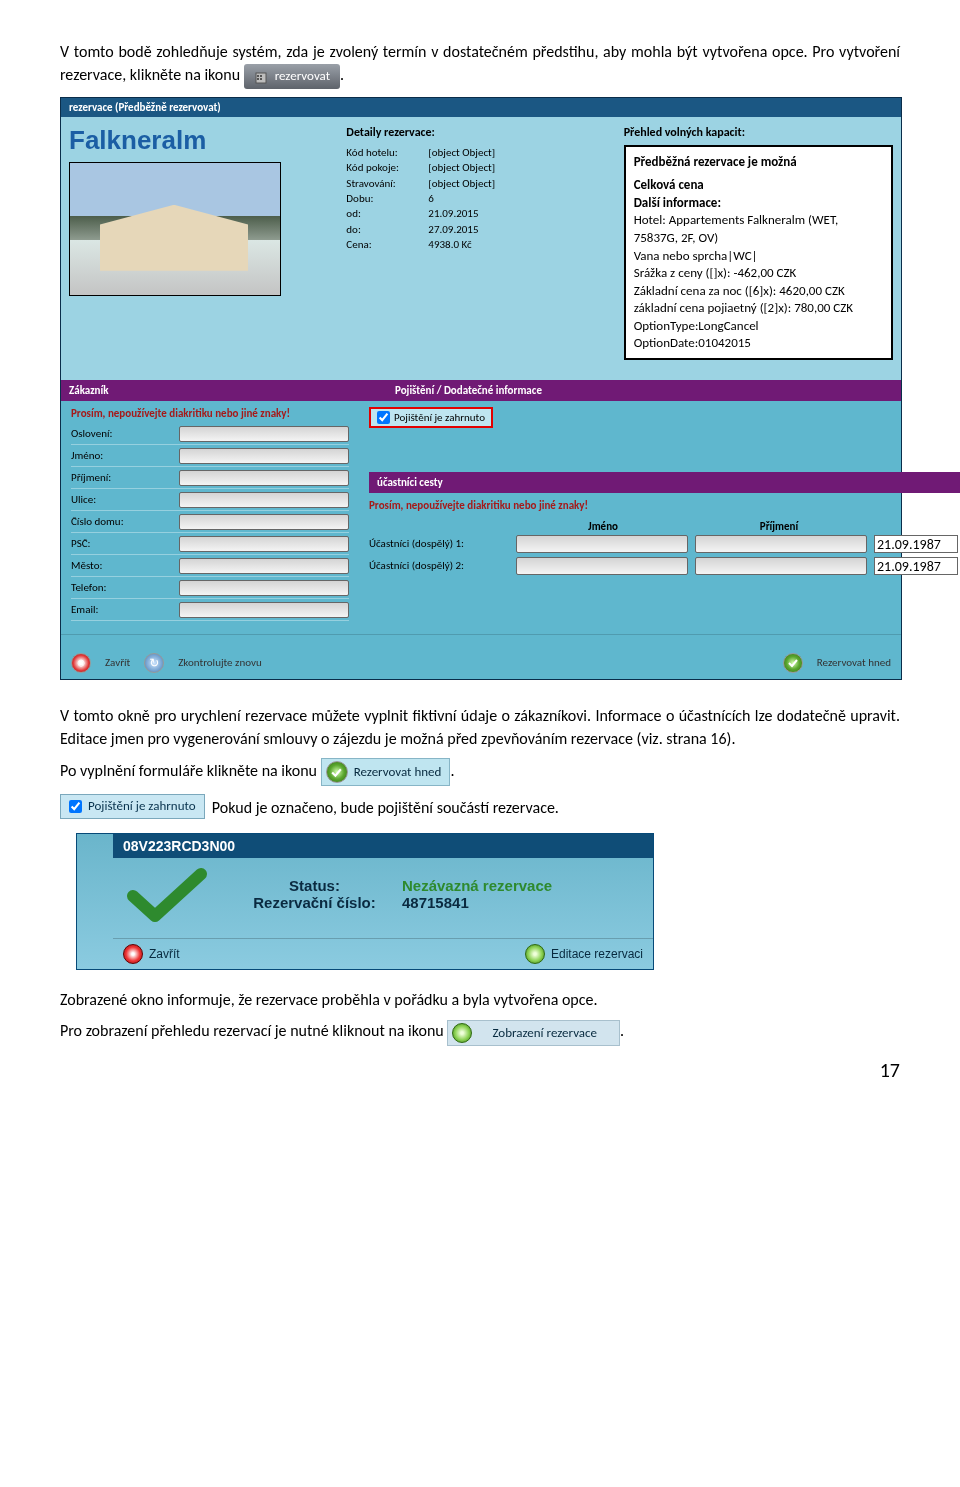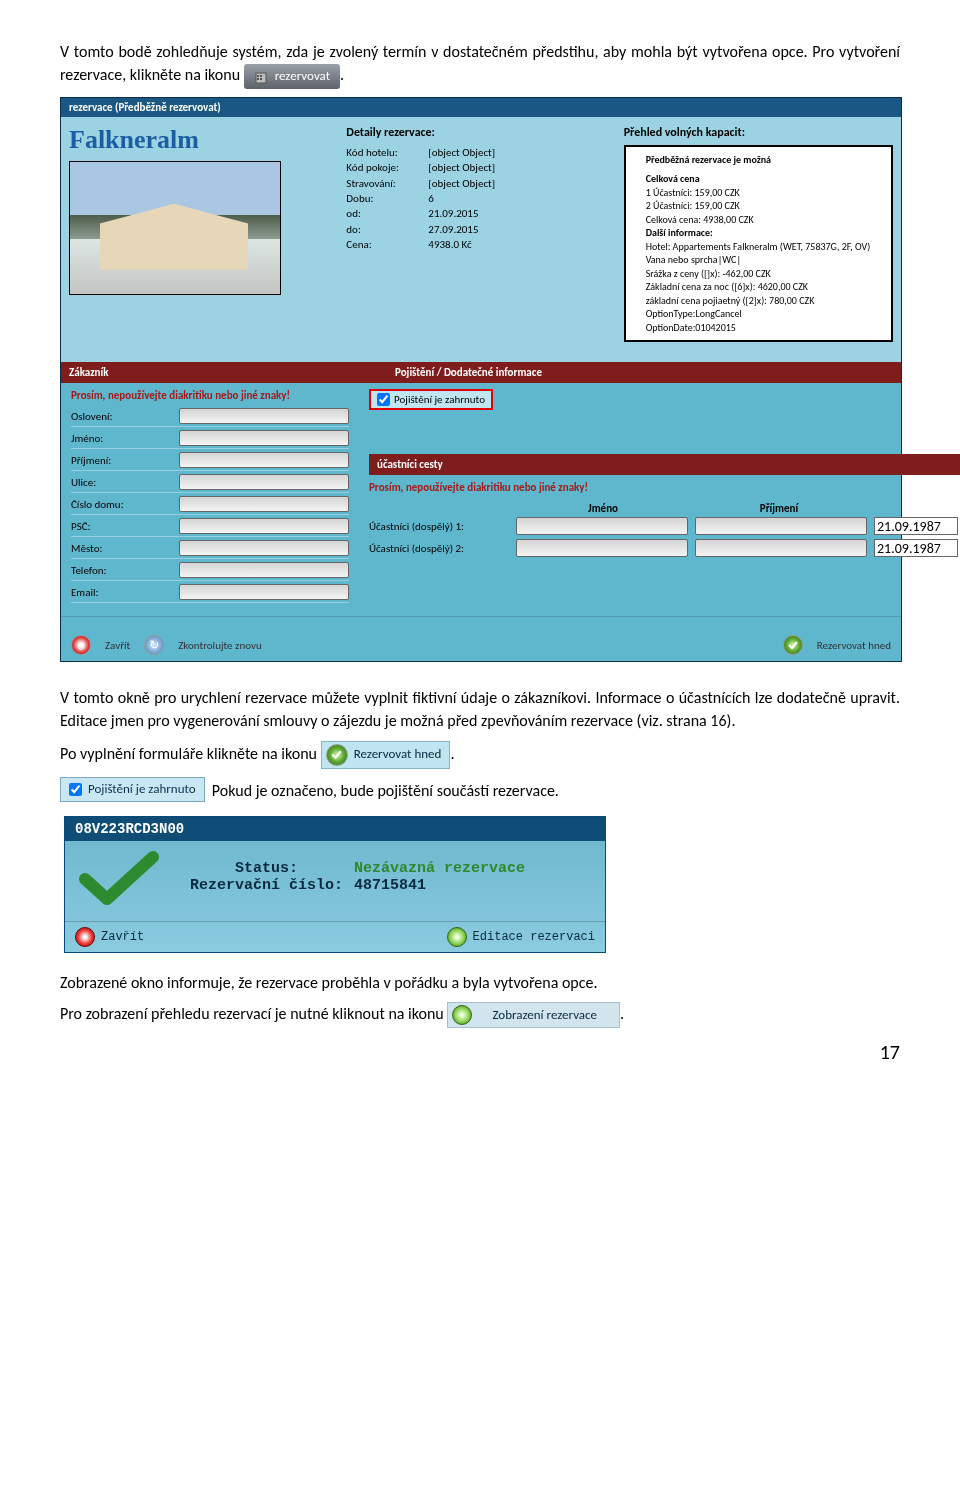--- a/index.html
+++ b/index.html
@@ -43,21 +43,21 @@
     font-weight: bold;
   }
   .top3 {
     display: flex;
     gap: 8px;
     padding: 8px 8px 20px 8px;
     background: #9cd3e3;
   }
   .top3 > div { flex: 1; }
   .title1 {
-    font-family: Liberation Serif, serif;
+    font-family: Liberation Sans, sans-serif;
     font-size: 26px;
     font-weight: bold;
     color: #1b5ea4;
     margin-bottom: 6px;
   }
   .photo {
     width: 210px;
     height: 132px;
     border: 1px solid #000;
     background: linear-gradient(#a9c6e2 40%, #4c5d4a 40%, #8d9a8e 58%, #dbe7e4 58%, #c4c4c4 100%);
@@ -73,28 +73,28 @@
   .kv { display: flex; font-size: 11px; line-height: 1.4; }
   .kv .k { width: 82px; }
   .section-hdr {
     font-weight: bold;
     font-size: 12px;
     margin-bottom: 6px;
   }
   .capacitybox {
     border: 2px solid #000;
     background: #fff;
-    padding: 6px 20px;
-    font-size: 10px;
+    padding: 6px 8px;
+    font-size: 13px;
     line-height: 1.35;
   }
   .capacitybox .h { font-weight: bold; }
 
   .bar {
-    background: #7f1d1d;
+    background: #701a75;
     color: #fff;
     font-weight: bold;
     padding: 4px 8px;
     font-size: 11px;
   }
   .formzone {
     display: flex;
     gap: 0;
     background: #5fb7ce;
   }
@@ -182,22 +182,23 @@
     font-size: 13px;
     color: #08324d;
   }
   .insur-chip input { margin: 0 6px 0 0; }
 
   
   .shot2 {
     width: 540px;
     border: 1px solid #074a78;
     background: linear-gradient(#6ab5cb, #8bcbe0);
-    margin: 14px 0 18px 4px;
-    font-family: Liberation Mono, monospace;
+    margin: 14px 0 18px 16px;
+    font-family: Liberation Sans, sans-serif;
+    padding-left: 36px;
   }
   .code {
     background: #0f4d77;
     color: #fff;
     font-weight: bold;
     padding: 4px 10px;
     font-size: 14px;
   }
   .statusbody {
     display: flex;
@@ -313,25 +314,20 @@
             <div>4938.0 Kč</div>
           </div>
         </div>
     </div>
     <div>
       <div class="section-hdr">Přehled volných kapacit:</div>
       <div class="capacitybox">
         <div class="h">Předběžná rezervace je možná</div>
         <div style="height:6px"></div>
         <div class="h">Celková cena</div>
-        <div id="cap-lines">
-            <div>1 Účastníci: 159,00 CZK</div>
-            <div>2 Účastníci: 159,00 CZK</div>
-            <div>Celková cena: 4938,00 CZK</div>
-          </div>
         <div class="h">Další informace:</div>
         <div id="cap-lines2">
             <div>Hotel: Appartements Falkneralm (WET, 75837G, 2F, OV)</div>
             <div>Vana nebo sprcha|WC|</div>
             <div>Srážka z ceny ([]x): -462,00 CZK</div>
             <div>Základní cena za noc ([6]x): 4620,00 CZK</div>
             <div>základní cena pojiaetný ([2]x): 780,00 CZK</div>
             <div>OptionType:LongCancel</div>
             <div>OptionDate:01042015</div>
           </div>

